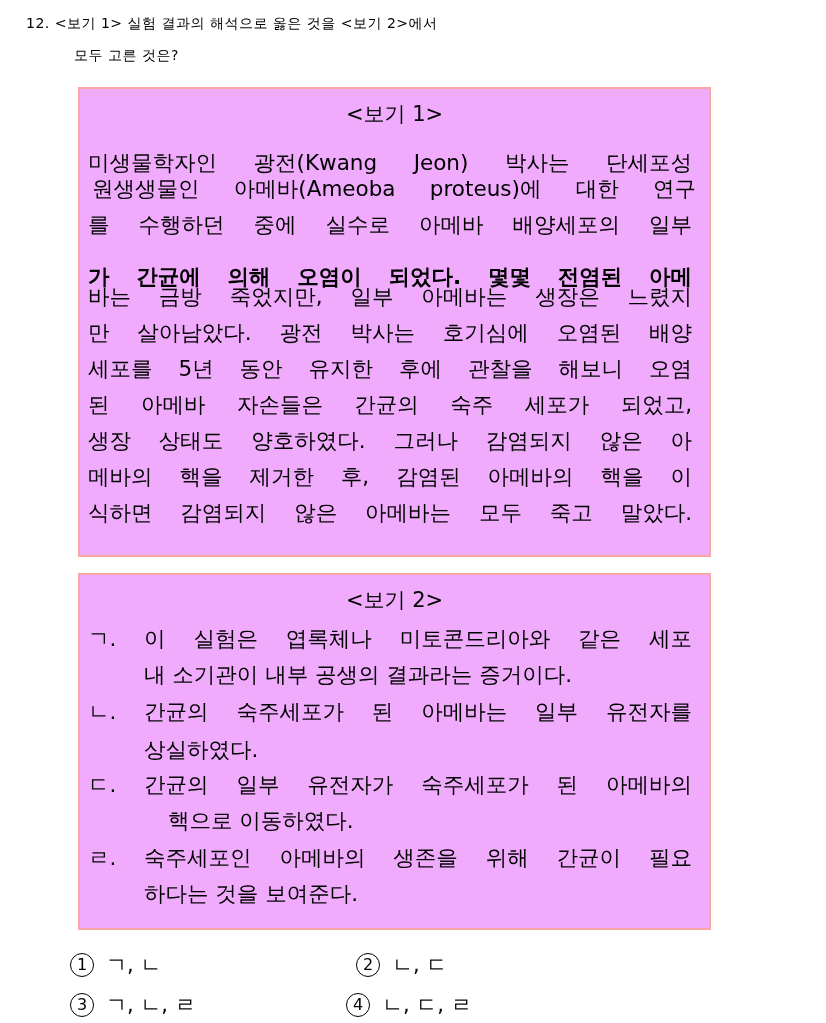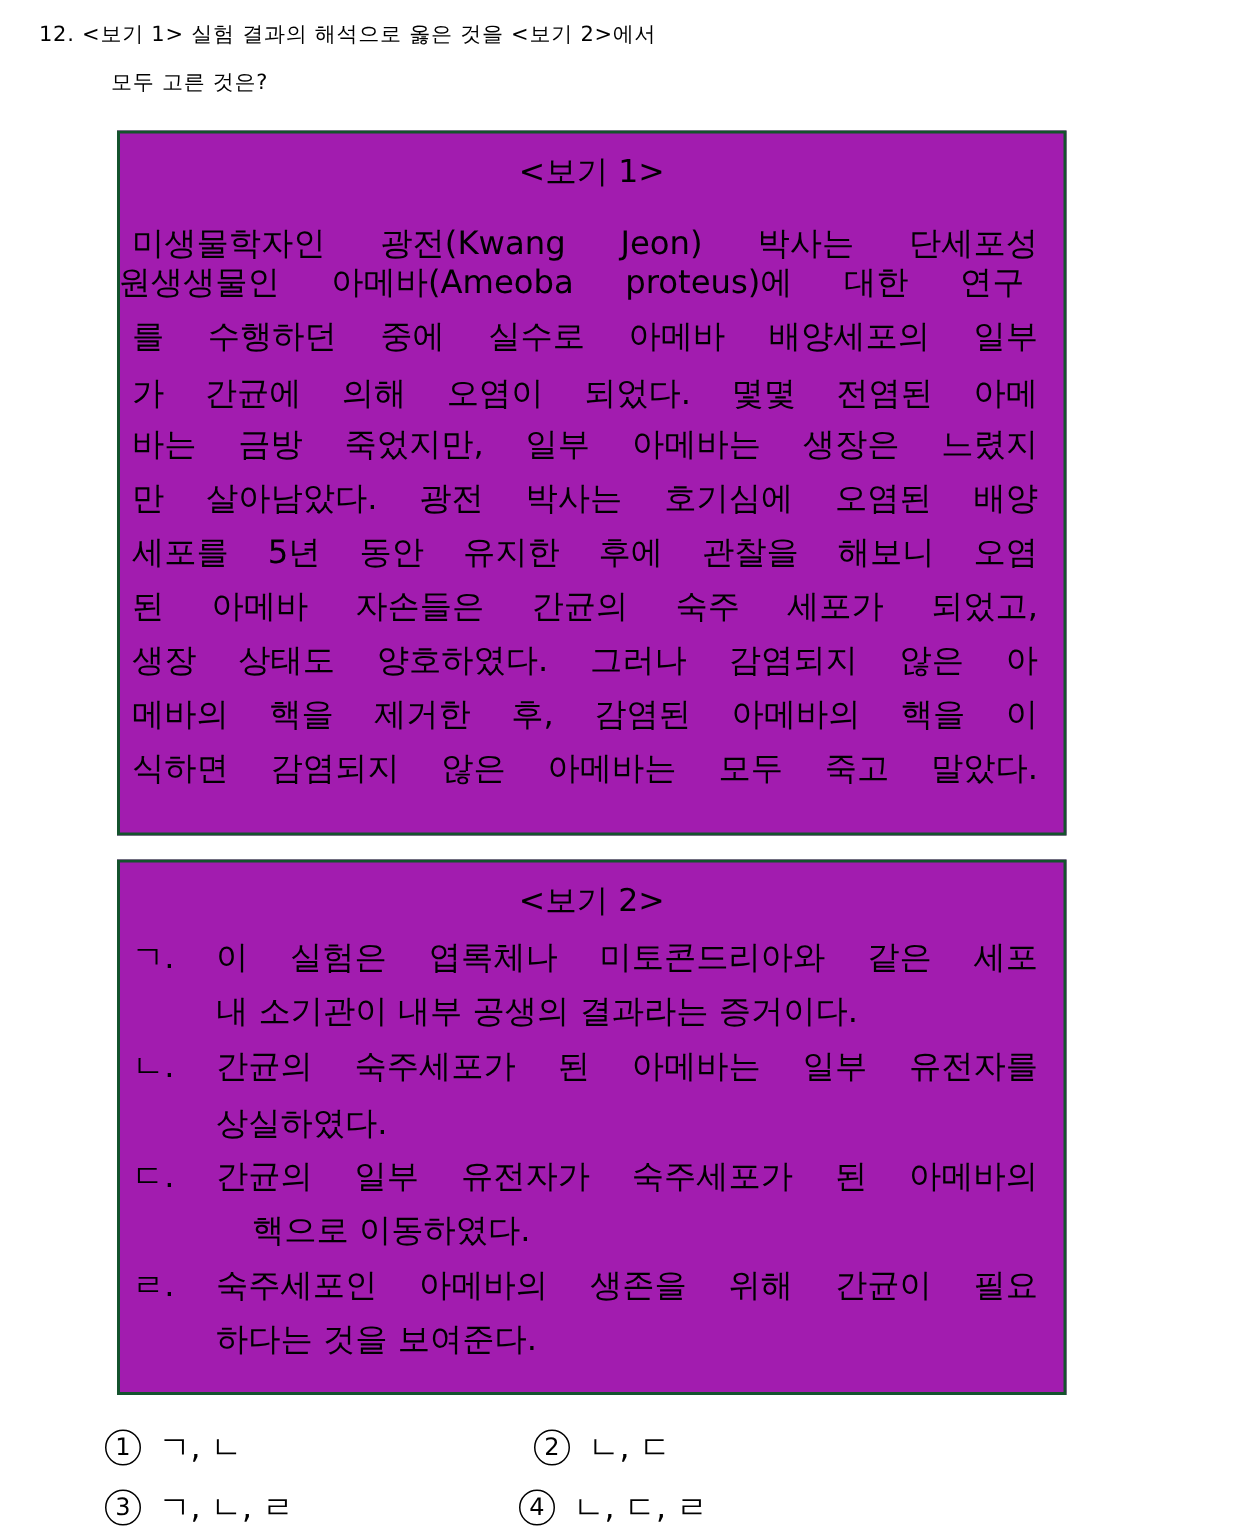--- a/index.html
+++ b/index.html
@@ -5,21 +5,21 @@
   html, body { margin: 0; padding: 0; background: #ffffff; }
   body {
     width: 826px; height: 1023px; position: relative; overflow: hidden;
     font-family: "DejaVu Sans", sans-serif; color: #000;
   }
   .qline {
     position: absolute; font-size: 14px; line-height: 30px; white-space: nowrap;
     letter-spacing: 0.5px;
   }
   .box {
-    position: absolute; border: 2px solid #14532d; box-sizing: border-box; background: #a21caf;
+    position: absolute; border: 2px solid #fca5a5; box-sizing: border-box; background: #f0abfc;
   }
   .box-title {
     position: absolute; left: 0; right: 0; text-align: center;
     font-size: 21px; line-height: 30px;
   }
   .bline {
     position: absolute; font-size: 21.5px; line-height: 30px; white-space: nowrap;
   }
   .just { text-align: justify; text-align-last: justify; }
   .item-mark { position: absolute; font-size: 21.5px; line-height: 30px; }
@@ -38,23 +38,23 @@
   <span>12.</span>
   <span>&lt;보기 1&gt; 실험 결과의 해석으로 옳은 것을 &lt;보기 2&gt;에서</span>
 </div>
 <div class="qline" style="left:74px; top:40px;">모두 고른 것은?</div>
 
 <div class="box" style="left:78px; top:87px; width:633px; height:470px;">
   <div class="box-title" style="top:10px;">&lt;보기 1&gt;</div>
 </div>
 <div>
   <div class="bline just" style="left:88px; width:604px; top:138px;margin-top:10px;">미생물학자인 광전(Kwang Jeon) 박사는 단세포성</div>
-  <div class="bline just" style="left:79px; width:604px; top:174px;">원생생물인 아메바(Ameoba proteus)에 대한 연구</div>
+  <div class="bline just" style="left:92px; width:604px; top:174px;">원생생물인 아메바(Ameoba proteus)에 대한 연구</div>
   <div class="bline just" style="left:88px; width:604px; top:210px;">를 수행하던 중에 실수로 아메바 배양세포의 일부</div>
-  <div class="bline just" style="left:88px; width:604px; top:248px;">가 간균에 의해 오염이 되었다. 몇몇 전염된 아메</div>
+  <div class="bline just" style="left:88px; width:604px; top:262px;font-weight:bold;">가 간균에 의해 오염이 되었다. 몇몇 전염된 아메</div>
   <div class="bline just" style="left:88px; width:604px; top:282px;">바는 금방 죽었지만, 일부 아메바는 생장은 느렸지</div>
   <div class="bline just" style="left:88px; width:604px; top:318px;">만 살아남았다. 광전 박사는 호기심에 오염된 배양</div>
   <div class="bline just" style="left:88px; width:604px; top:354px;">세포를 5년 동안 유지한 후에 관찰을 해보니 오염</div>
   <div class="bline just" style="left:88px; width:604px; top:390px;">된 아메바 자손들은 간균의 숙주 세포가 되었고,</div>
   <div class="bline just" style="left:88px; width:604px; top:426px;">생장 상태도 양호하였다. 그러나 감염되지 않은 아</div>
   <div class="bline just" style="left:88px; width:604px; top:462px;">메바의 핵을 제거한 후, 감염된 아메바의 핵을 이</div>
   <div class="bline just" style="left:88px; width:604px; top:498px;">식하면 감염되지 않은 아메바는 모두 죽고 말았다.</div>
 </div>
 
 <div class="box" style="left:78px; top:573px; width:633px; height:357px;">

